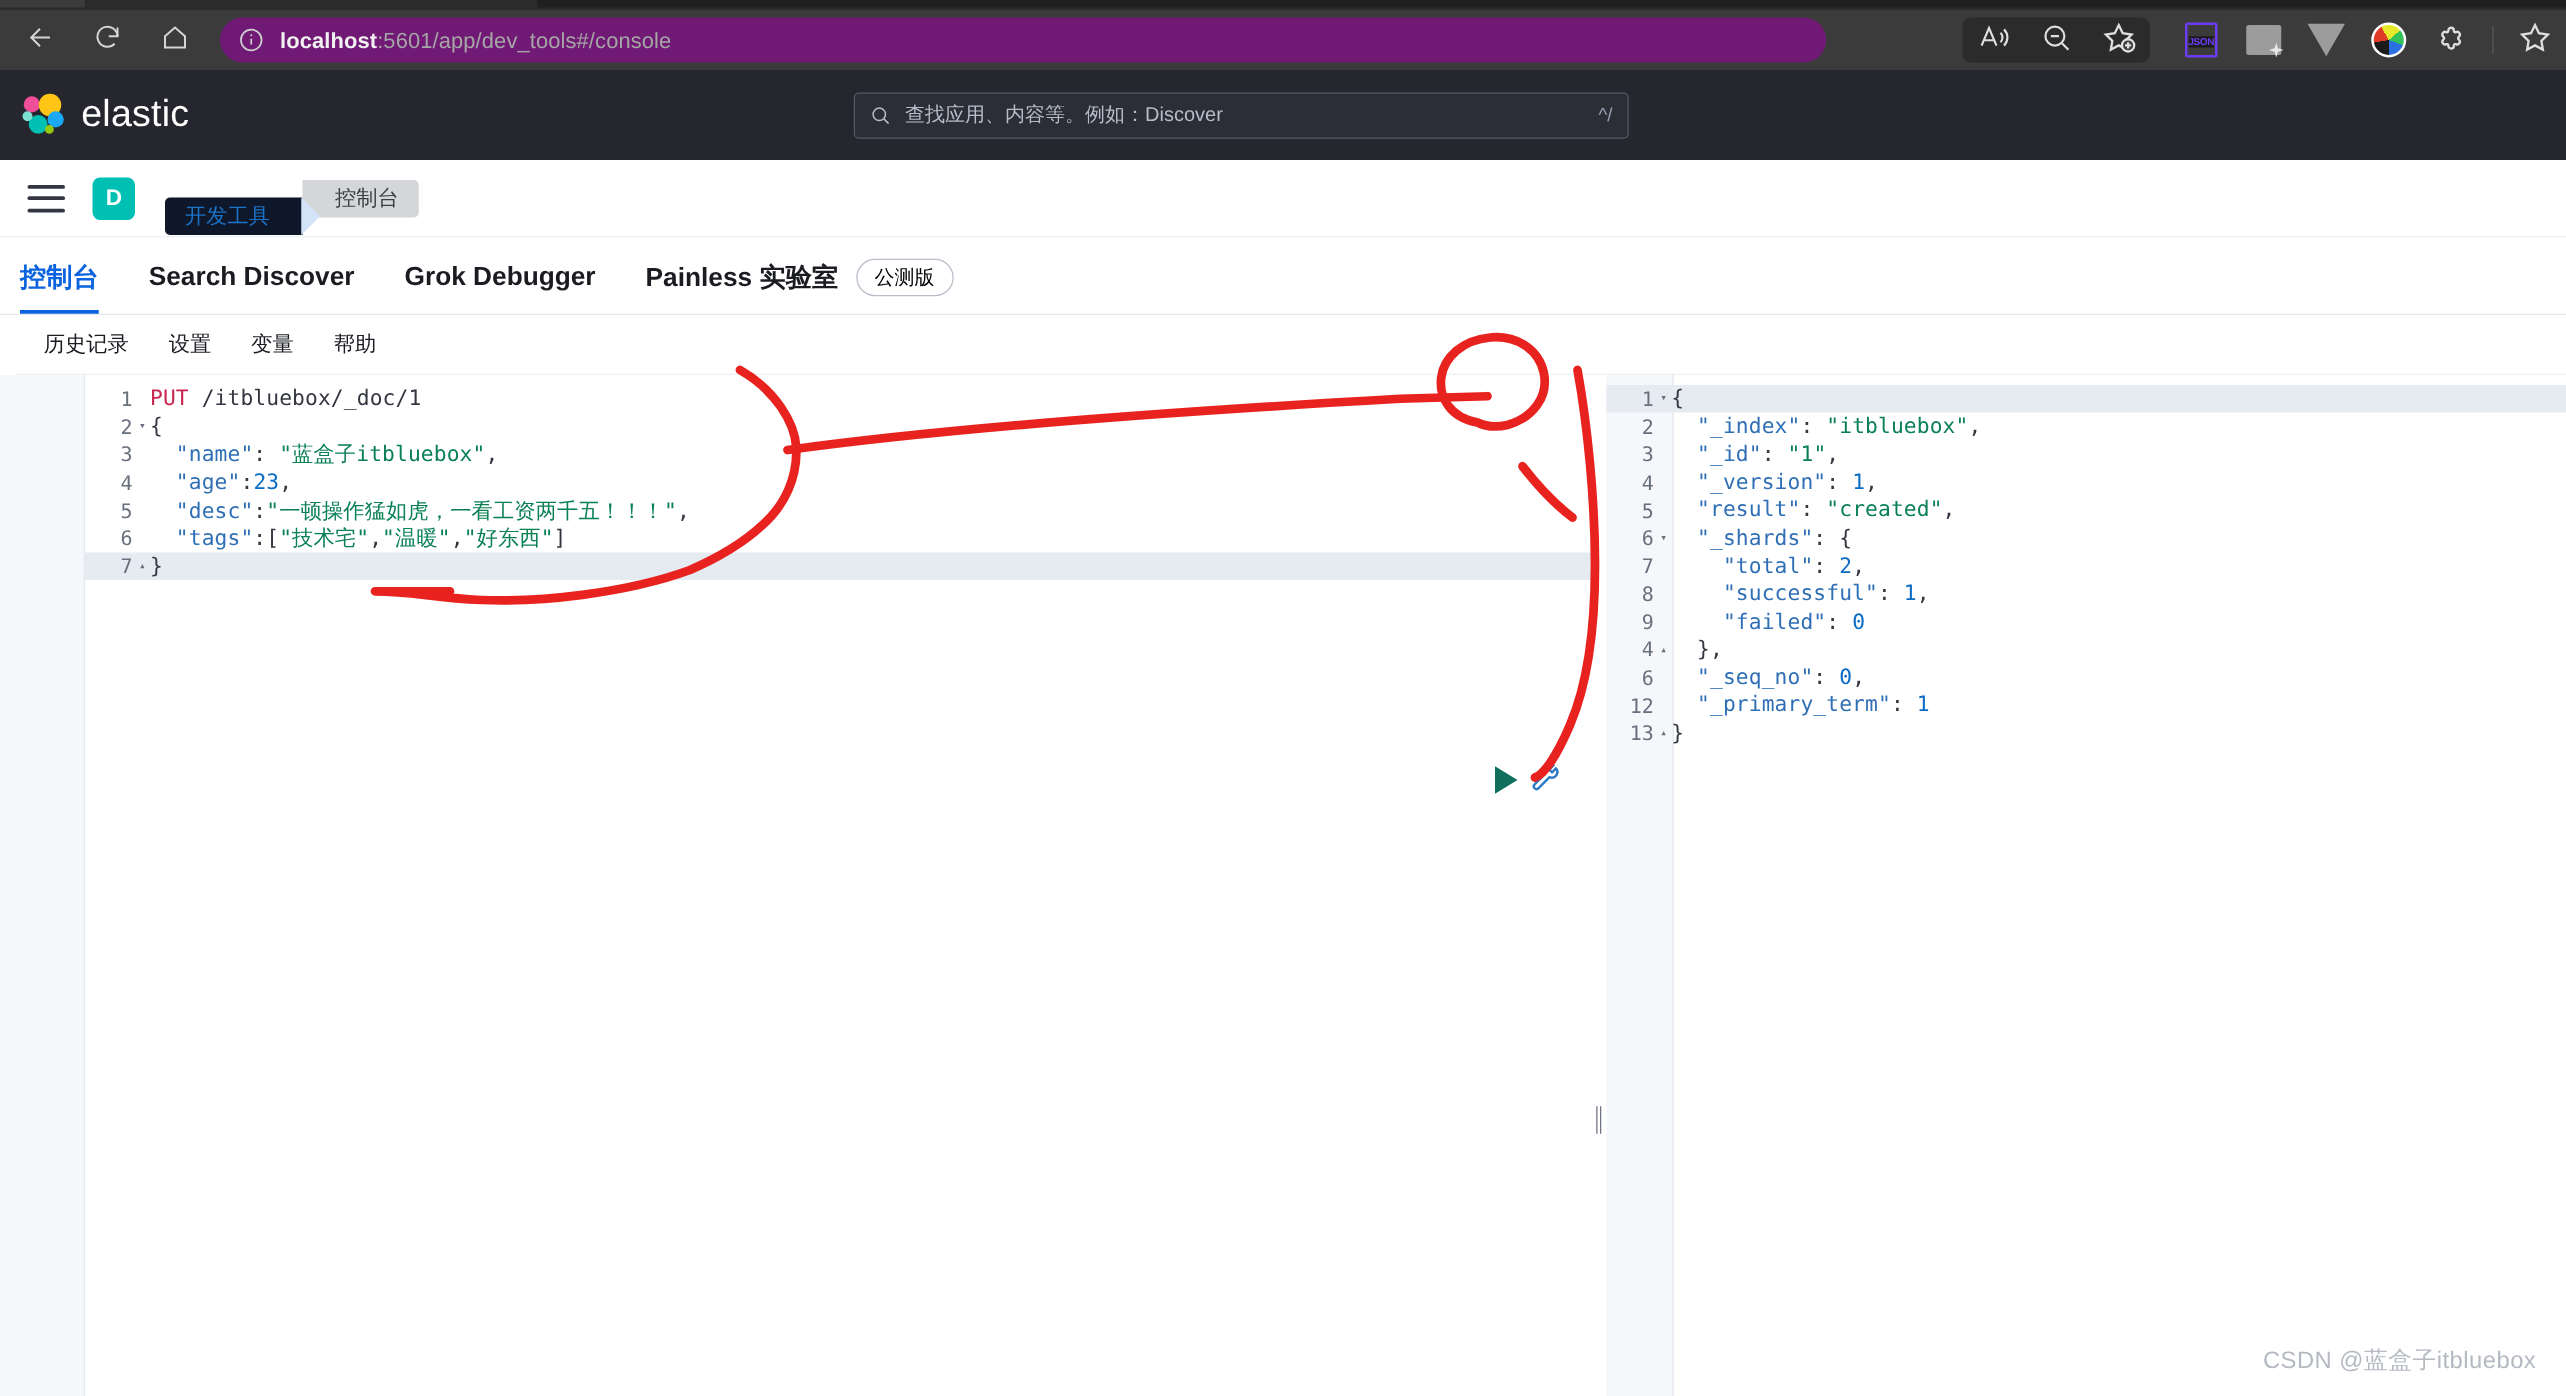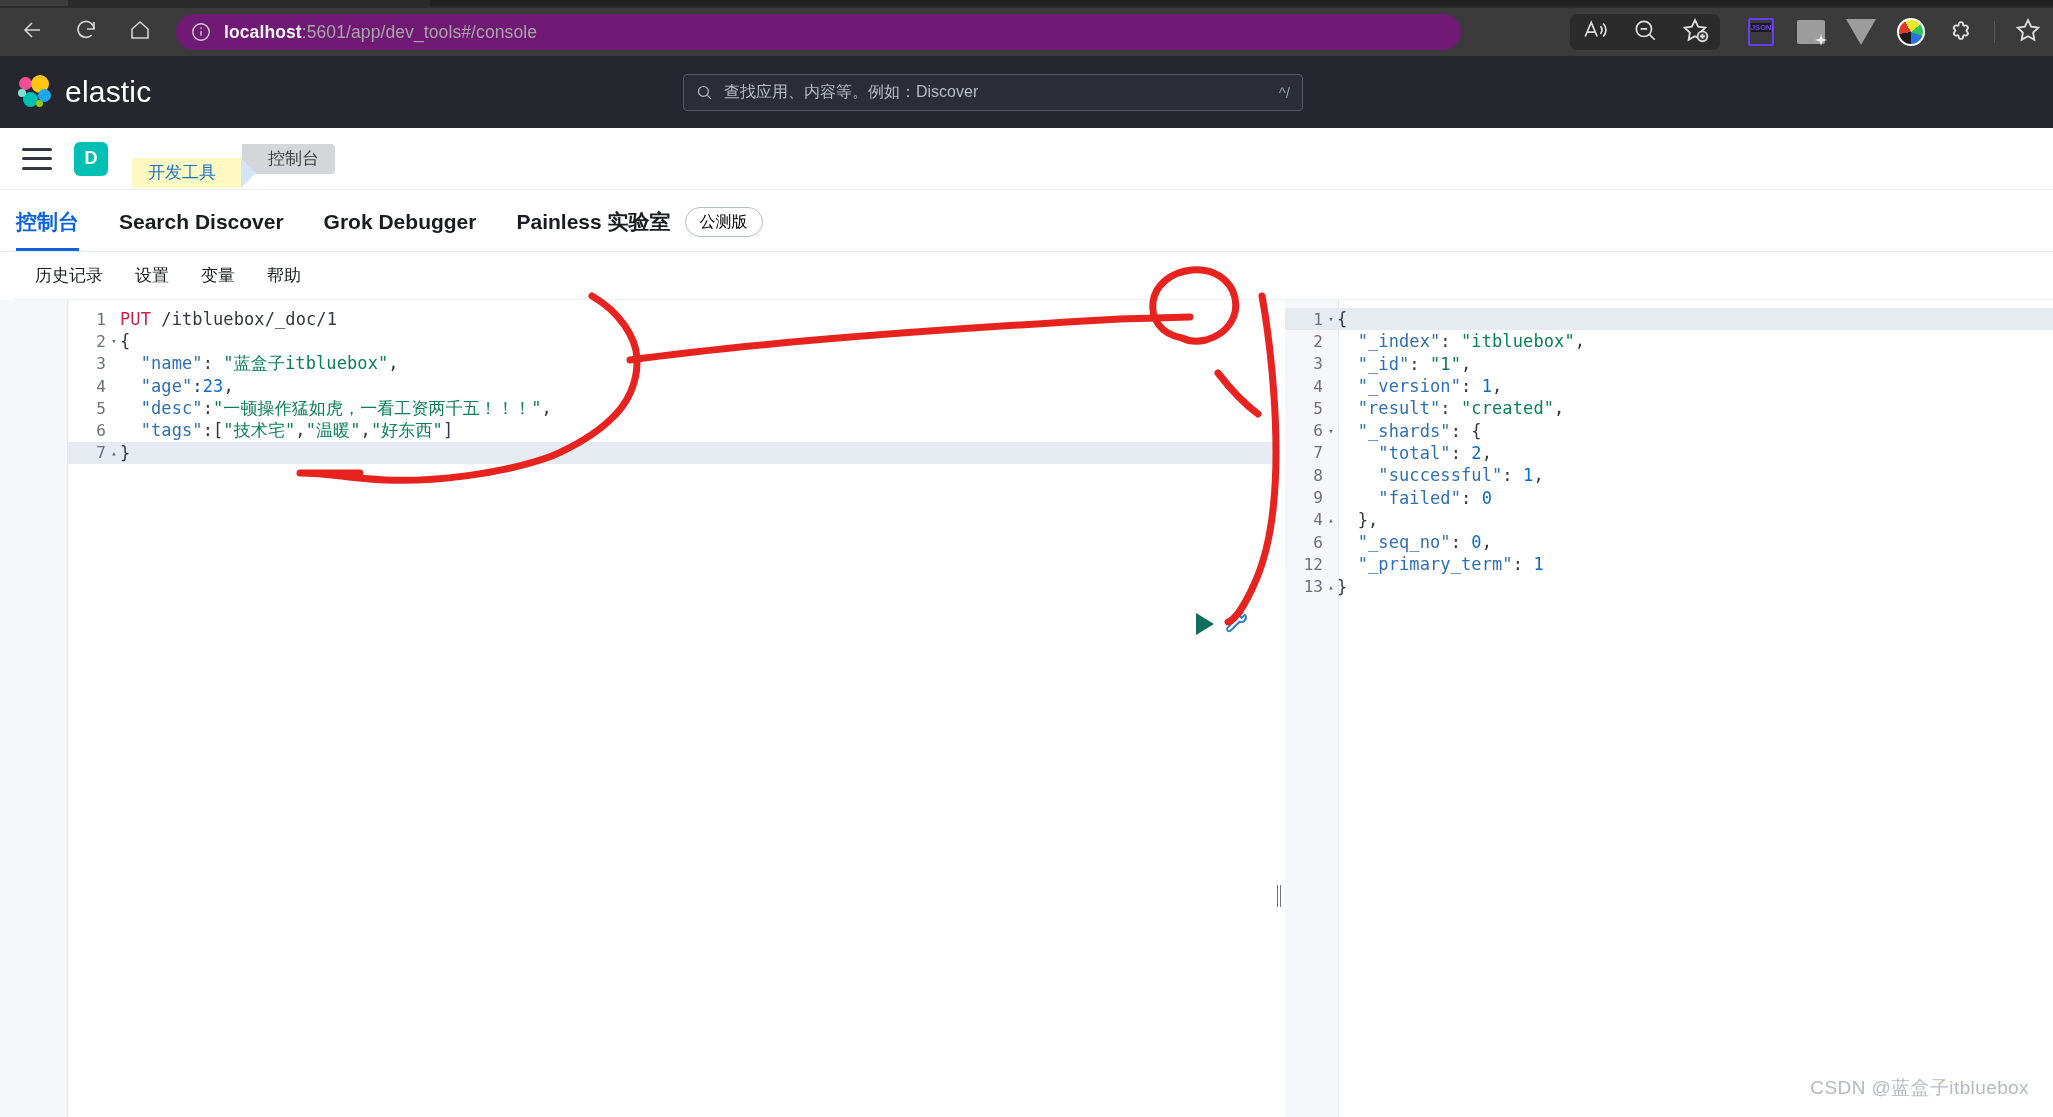--- a/index.html
+++ b/index.html
@@ -42,21 +42,21 @@
   .urlbar .info-icon svg { stroke: #cfcfcf; fill:none; stroke-width: 1.5; }
   .urlbar .url-text {
     font-size: 17.5px; color: #a6a6a6; white-space: nowrap; letter-spacing: .1px;
   }
   .urlbar .url-text b { color: #f2f2f2; font-weight: 600; }
   .toolbar-right { margin-left: auto; display: flex; align-items: center; height: 48px; }
   .tr-btn { width: 50px; height: 36px; display:flex; align-items:center; justify-content:center; cursor:pointer; }
   .tr-group { background:#2b2b2b; border-radius:7px; height:36px; display:flex; align-items:center; margin-right:16px; }
   .tr-sep { width:1px; height:22px; background:#5a5a5a; margin:0 8px; }
   .ico-json { width:26px; height:28px; border:2px solid #6b3df2; border-radius:2px; position:relative;
-    display:flex; align-items:flex-start; justify-content:center; }
+    display:flex; align-items:center; justify-content:center; }
   .ico-json span { font-size:8px; font-weight:bold; color:#6b3df2; background:#1b1b1b; margin-top:3px; letter-spacing:-.3px;}
   .ico-vue { width:0;height:0;border-left:15px solid transparent;border-right:15px solid transparent;border-top:26px solid #9c9c9c;}
   .ico-color { width:28px;height:28px;border-radius:50%;background:
      conic-gradient(#e8e82a 0deg 50deg,#31c35a 50deg 110deg,#2b6fe0 110deg 180deg,#1b1b1b 180deg 260deg,#e03a2b 260deg 330deg,#e8e82a 330deg 360deg);
      border:2px solid #fff;}
   .ico-doc { width:28px;height:24px;background:#9c9c9c;border-radius:2px;position:relative; }
   .ico-doc::after{content:"";position:absolute;right:-2px;bottom:-2px;width:12px;height:12px;background:#e8e8e8;
      clip-path:polygon(50% 0,61% 38%,100% 50%,61% 62%,50% 100%,39% 62%,0 50%,39% 38%);}
   .ico-puzzle svg { fill:none; stroke:#dedede; stroke-width:1.6; }
   .ico-star svg { fill:none; stroke:#dedede; stroke-width:1.6; }
@@ -99,21 +99,21 @@
   .hamburger b { display:block; height:3px; background:#343741; border-radius:2px; }
   .space-avatar {
     margin-left:22px; width:34px; height:34px; border-radius:6px; background:#00bfb3;
     color:#fff; font-size:18px; font-weight:600; display:flex; align-items:center; justify-content:center;
   }
   .crumbs { margin-left:24px; display:flex; align-items:center; height:30px; }
   .crumb {
     height:30px; display:flex; align-items:center; font-size:17px; position:relative;
   }
   .crumb-1 {
-    background:#fef9c3; color:#1a73c9; padding:0 14px 0 16px;
+    background:#0f172a; color:#1a73c9; padding:0 14px 0 16px;
     border-radius:4px 0 0 4px; padding-right:26px;margin-top:28px;
   }
   .crumb-1::after {
     content:""; position:absolute; right:-14px; top:0;
     border-top:15px solid transparent; border-bottom:15px solid transparent;
     border-left:15px solid #d3e4f7; z-index:2;
   }
   .crumb-2 {
     background:#d4d6d9; color:#3c3f44; padding:0 16px 0 26px;
     border-radius:0 4px 4px 0; margin-left:0px;

